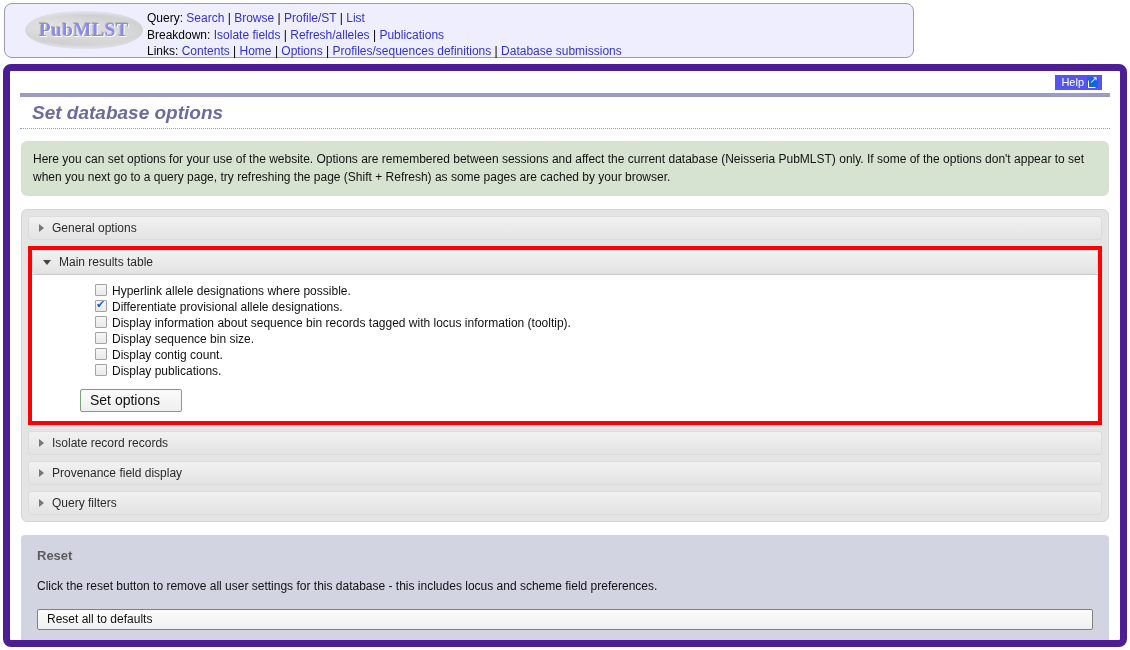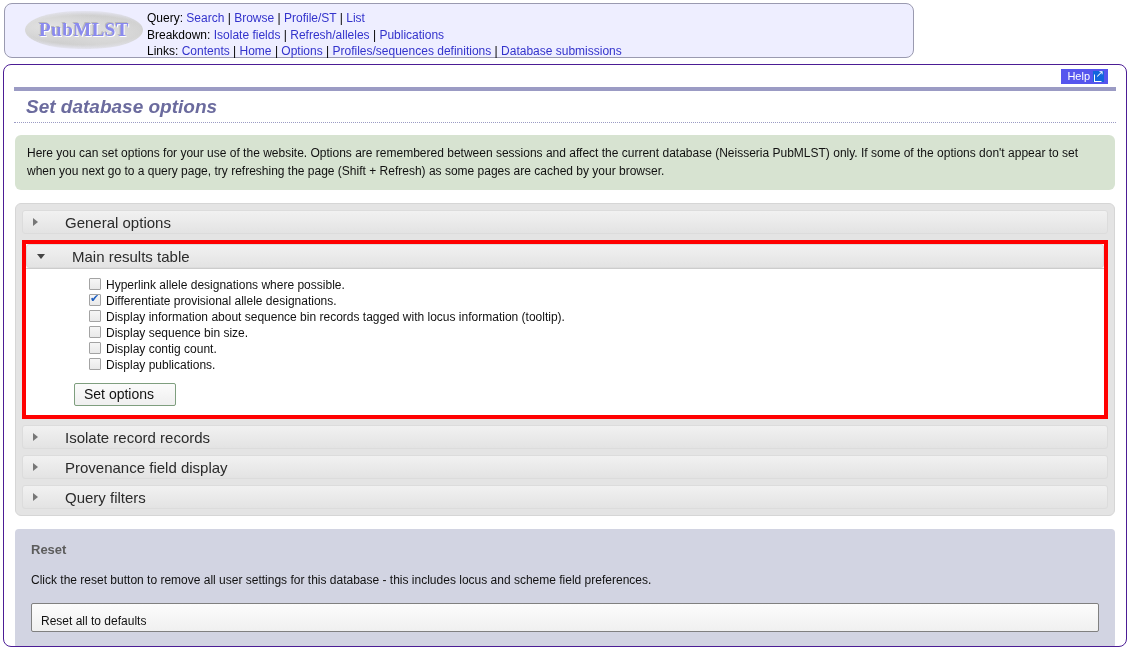--- a/index.html
+++ b/index.html
@@ -48,21 +48,21 @@
   .nav-lines .lbl { color: #000000; }
   .nav-lines a { color: #3333cc; text-decoration: none; }
   .nav-lines .sep { color: #000000; }
 
   
   .page-box {
     position: absolute;
     left: 3px; top: 64px;
     width: 1124px; height: 583px;
     background: #ffffff;
-    border: 1px solid #4c1d95;
+    border: 7px solid #4c1d95;
     border-radius: 8px;
     overflow: hidden;
   }
 
   .help-row { position: relative; height: 22px; }
   .help-btn {
     position: absolute; right: 18px; top: 4px;
     background: #5555ee;
     color: #ffffff;
     font-size: 11px;
@@ -126,25 +126,24 @@
     border-radius: 6px;
     padding: 6px;
   }
   .acc-header {
     background: linear-gradient(to bottom, #f1f1f1 0%, #ebebeb 45%, #e3e3e3 100%);
     border: 1px solid #dcdcdc;
     border-radius: 3px;
     height: 24px;
     display: flex; align-items: center;
     padding-left: 10px;
-    font-size: 15px;
+    font-size: 12px;
     color: #2b2b2b;
     cursor: pointer;
     margin-bottom: 6px;
-    gap: 19px;
   }
   .acc-header.no-mb { margin-bottom: 0; }
   .tri {
     width: 0; height: 0;
     margin-right: 8px;
     flex: 0 0 auto;
   }
   .tri-right {
     border-left: 5px solid #777777;
     border-top: 4px solid transparent;
@@ -223,21 +222,21 @@
     color: #111111;
     margin-bottom: 16px;
   }
   .reset-btn {
     font-family: "Liberation Sans", sans-serif;
     font-size: 12px;
     color: #111111;
     background: linear-gradient(to bottom, #fcfcfc, #f0f0f0);
     border: 1px solid #808080;
     border-radius: 2px;
-    padding: 10px 9px 3px 9px;
+    padding: 2px 9px 3px 9px;
     cursor: pointer;
   }
 </style>
 </head>
 <body>
 
 <div class="nav-box">
   <div class="nav-inner">
     <div class="logo">
       <span class="logo-text">PubMLST</span>

